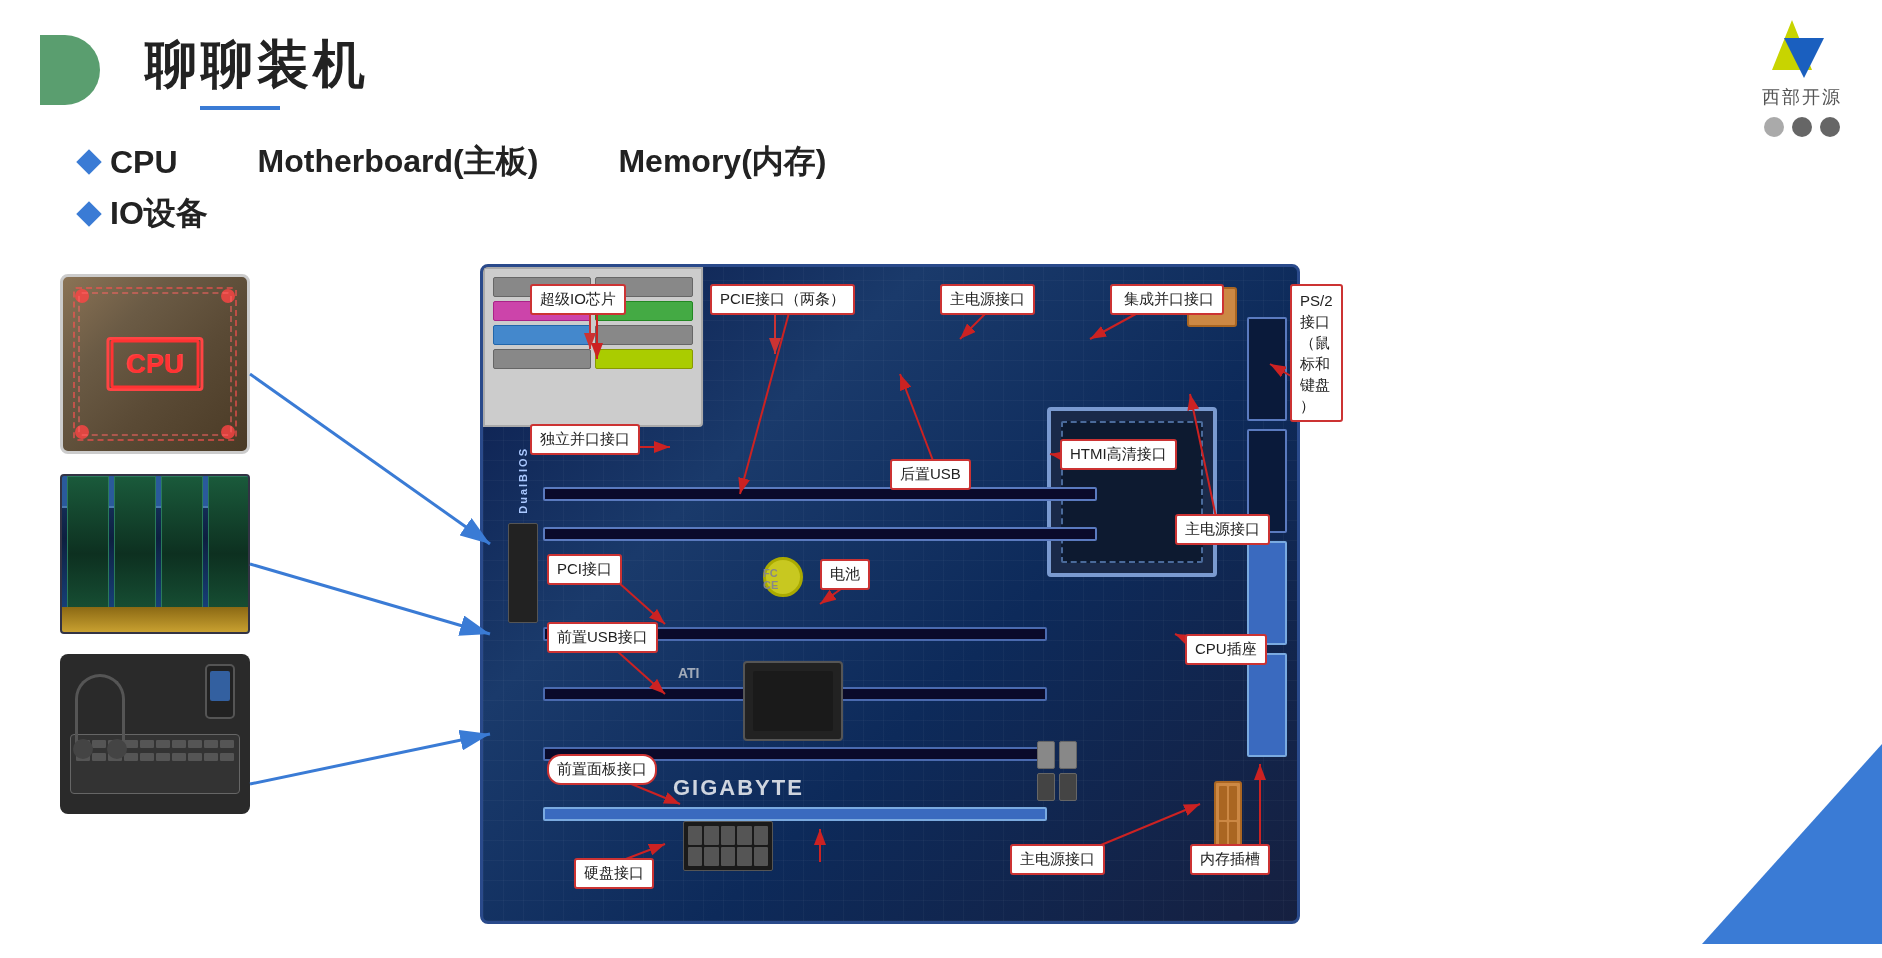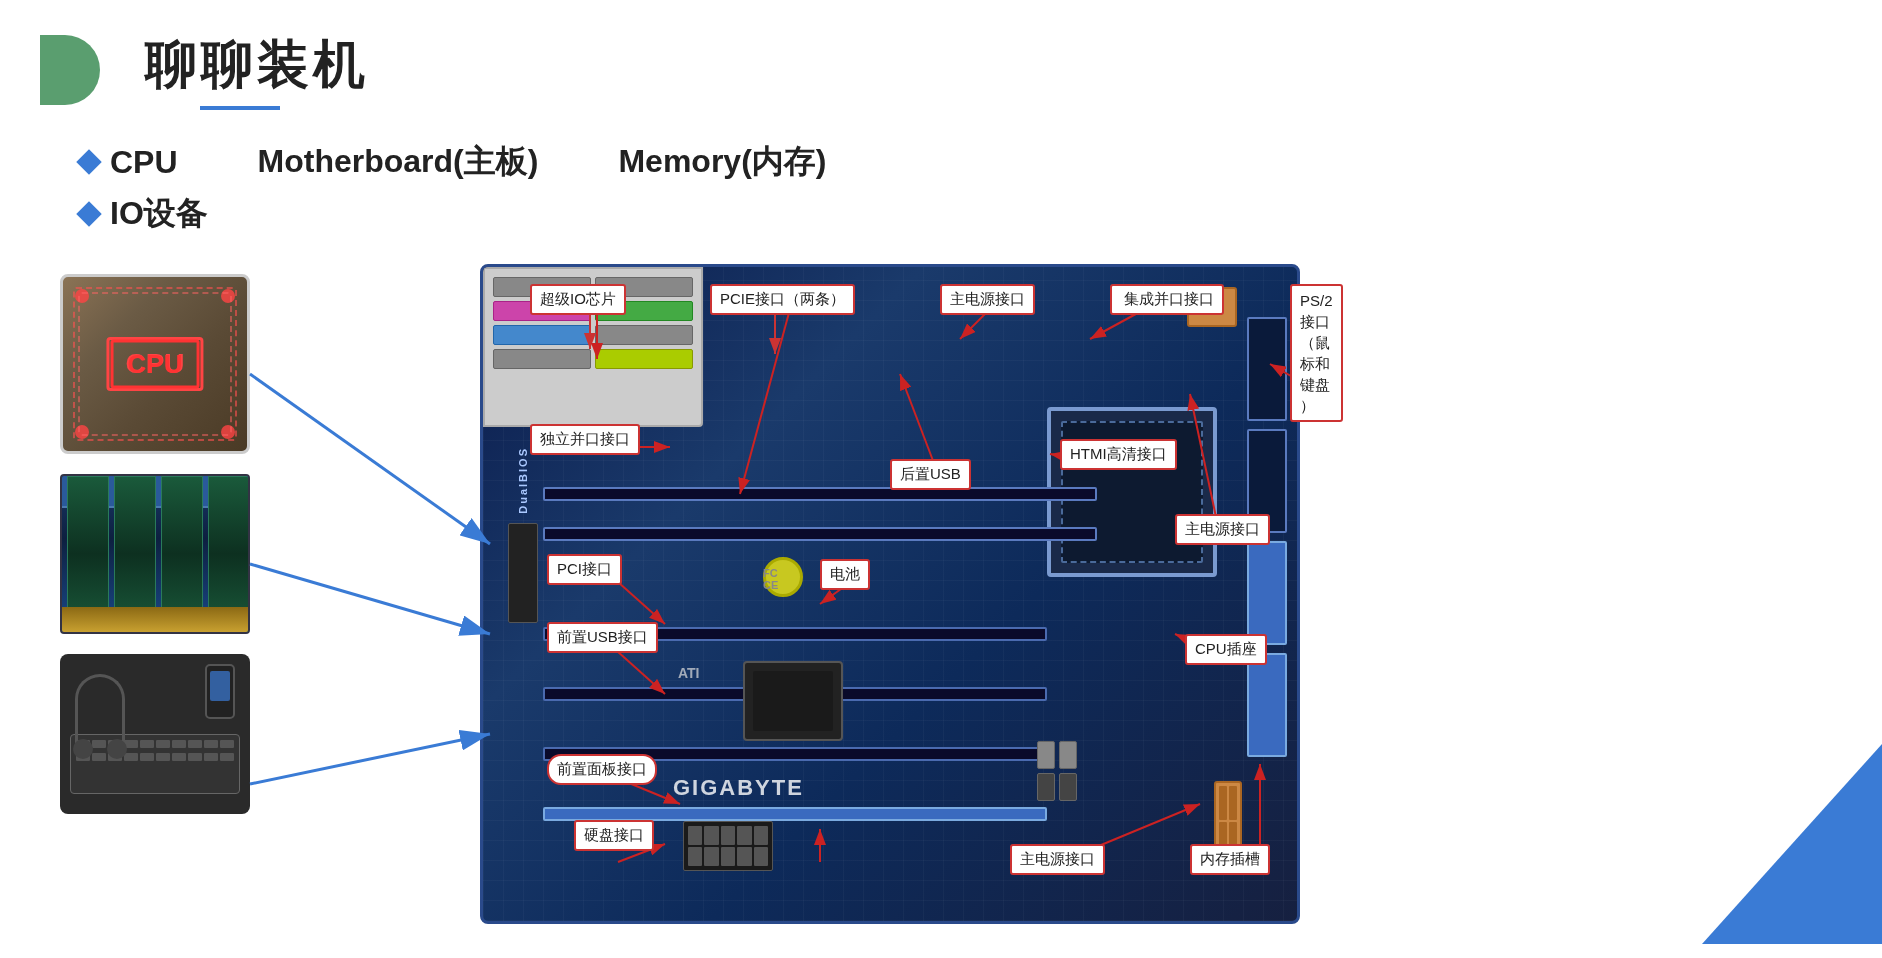--- a/index.html
+++ b/index.html
@@ -296,20 +296,32 @@
 </head>
 <body>
 
 <div class="header">
   <div class="logo-d"></div>
   <div>
     <div class="title">聊聊装机</div>
     <div class="title-underline"></div>
   </div>
 
+  <div class="top-right-logo">
+    <div class="logo-triangle-container">
+      <div class="logo-tri-green"></div>
+      <div class="logo-tri-blue"></div>
+    </div>
+    <div class="logo-text-cn">西部开源</div>
+    <div class="logo-dots">
+      <div class="logo-dot"></div>
+      <div class="logo-dot active"></div>
+      <div class="logo-dot active"></div>
+    </div>
+  </div>
 </div>
 
 <div class="items-section">
   <div class="item-row">
     <div class="item-label">
       <div class="diamond"></div>
       <span>CPU</span>
     </div>
     <div class="item-label">
       <span>Motherboard(主板)</span>
@@ -531,21 +543,21 @@
   <div class="callout" style="left:547px;top:290px;">PCI接口</div>
 
   <div class="callout" style="left:820px;top:295px;">电池</div>
 
   <div class="callout" style="left:1185px;top:370px;">CPU插座</div>
 
   <div class="callout" style="left:547px;top:358px;">前置USB接口</div>
 
   <div class="callout" style="left:547px;top:490px;border-radius:14px;">前置面板接口</div>
 
-  <div class="callout" style="left:574px;top:556px;">硬盘接口</div>
+  <div class="callout" style="left:574px;top:594px;">硬盘接口</div>
 
 
   <div class="callout" style="left:1010px;top:580px;">主电源接口</div>
 
   <div class="callout" style="left:1190px;top:580px;">内存插槽</div>
 
   <svg style="position:absolute;top:0;left:0;width:100%;height:100%;pointer-events:none;z-index:8;" xmlns="http://www.w3.org/2000/svg">
     <defs>
       <marker id="ra" markerWidth="8" markerHeight="6" refX="8" refY="3" orient="auto">
         <polygon points="0 0, 8 3, 0 6" fill="#cc2222"></polygon>

